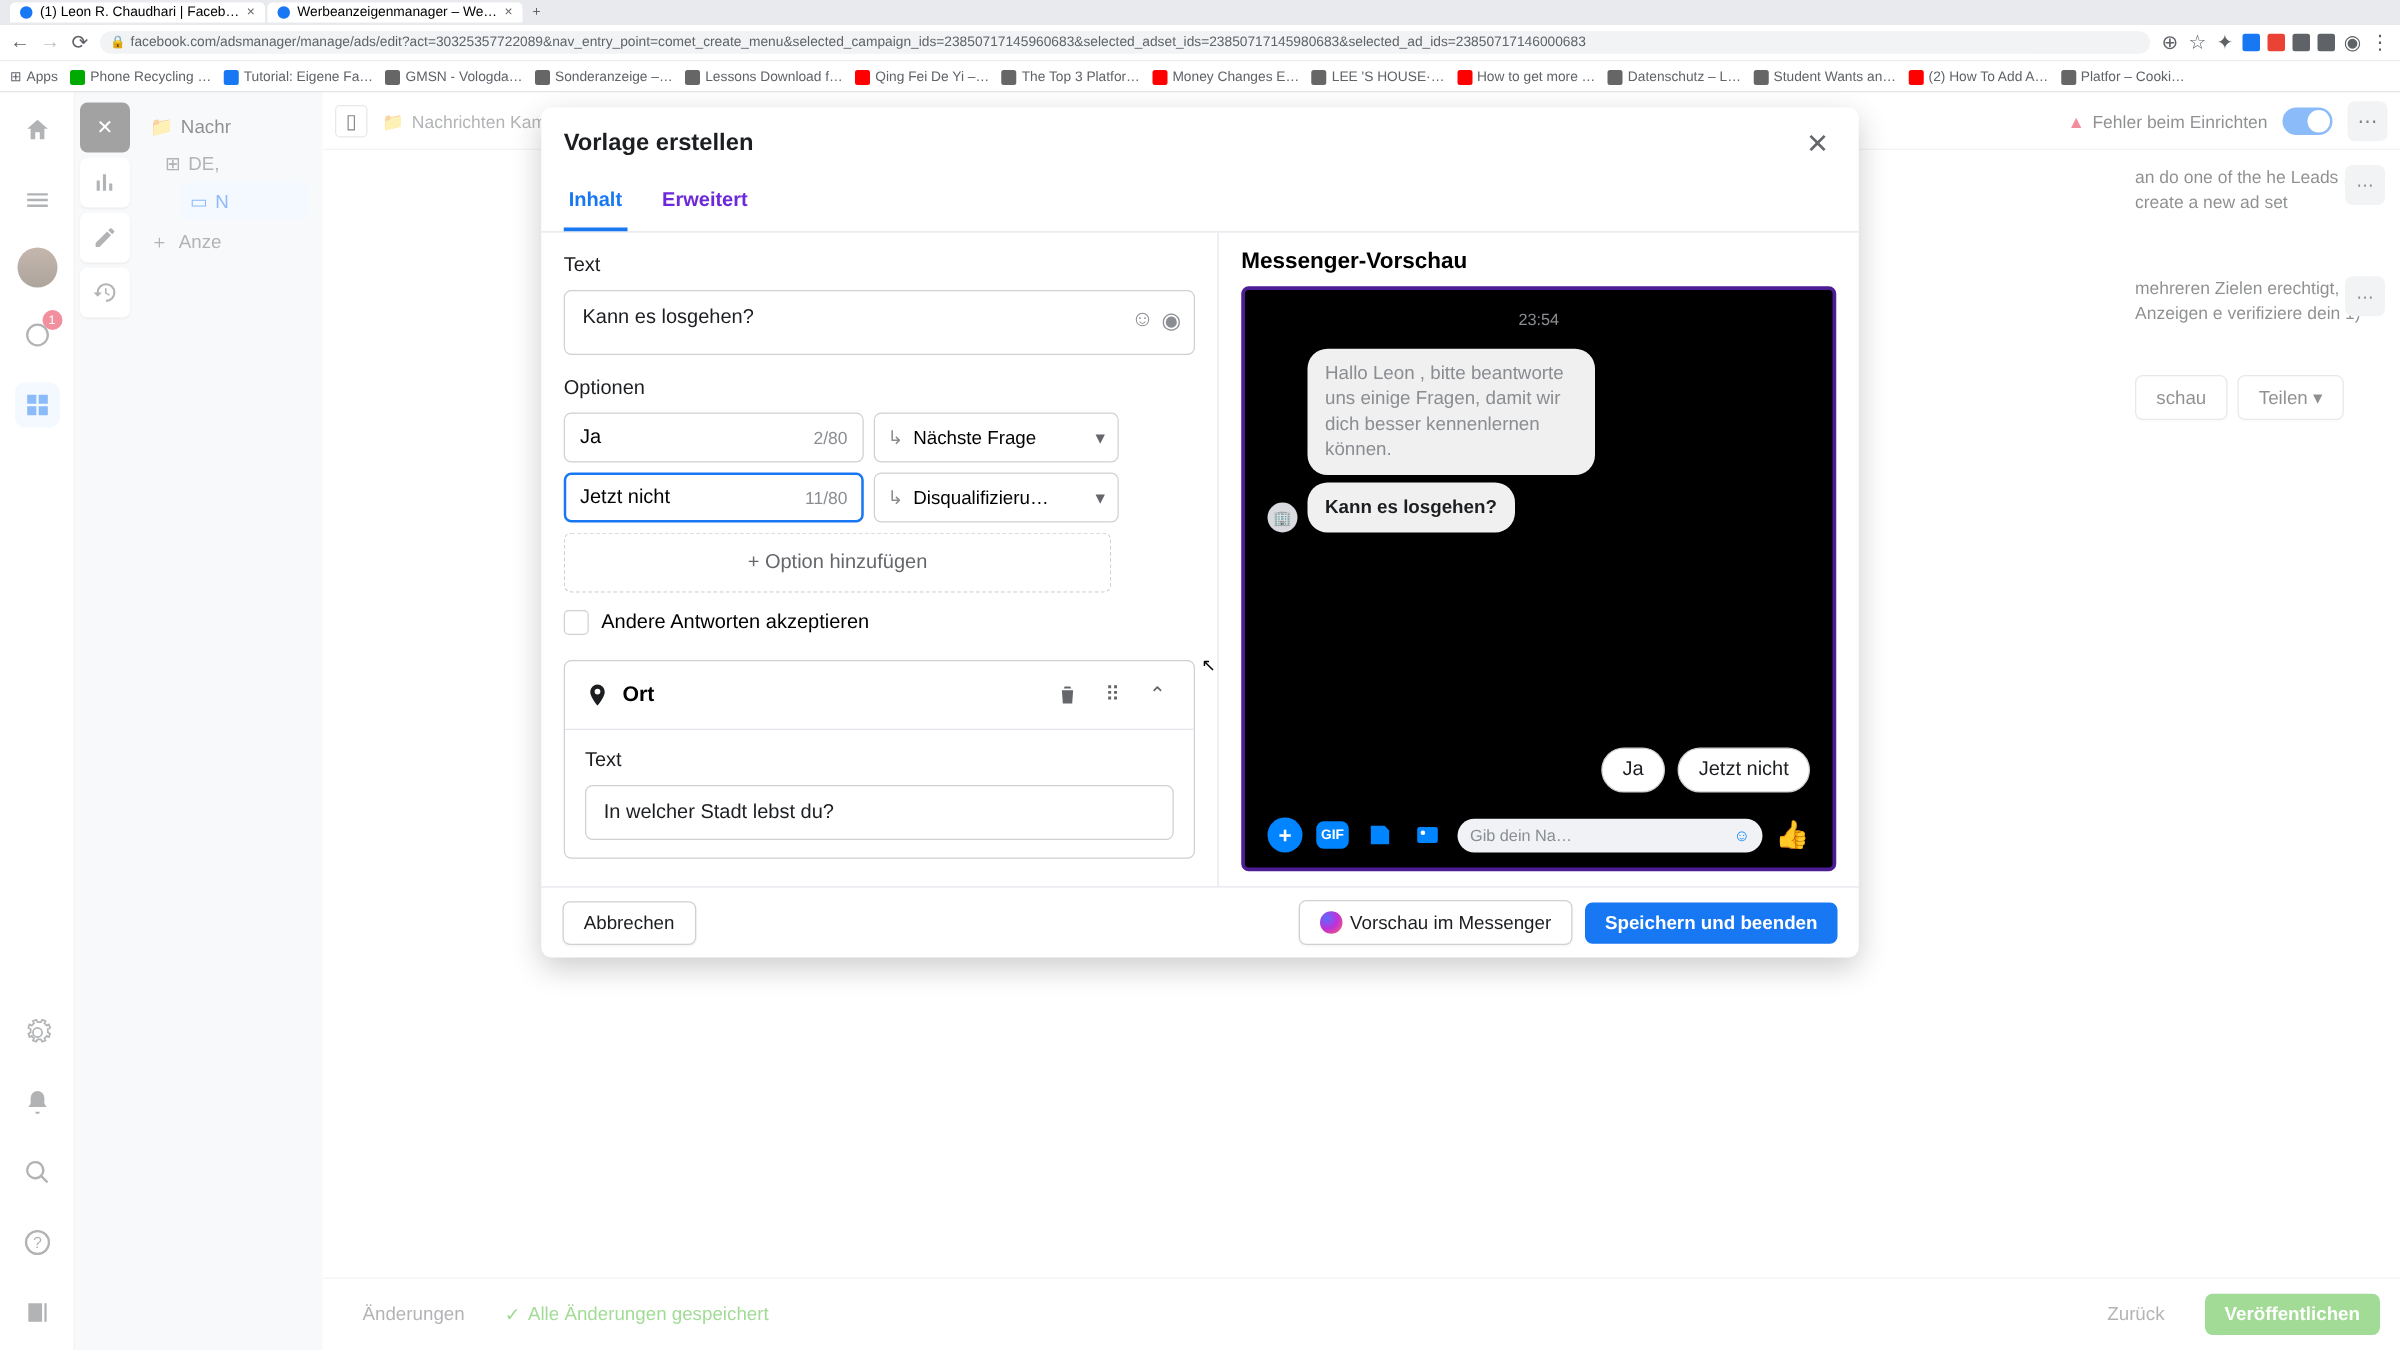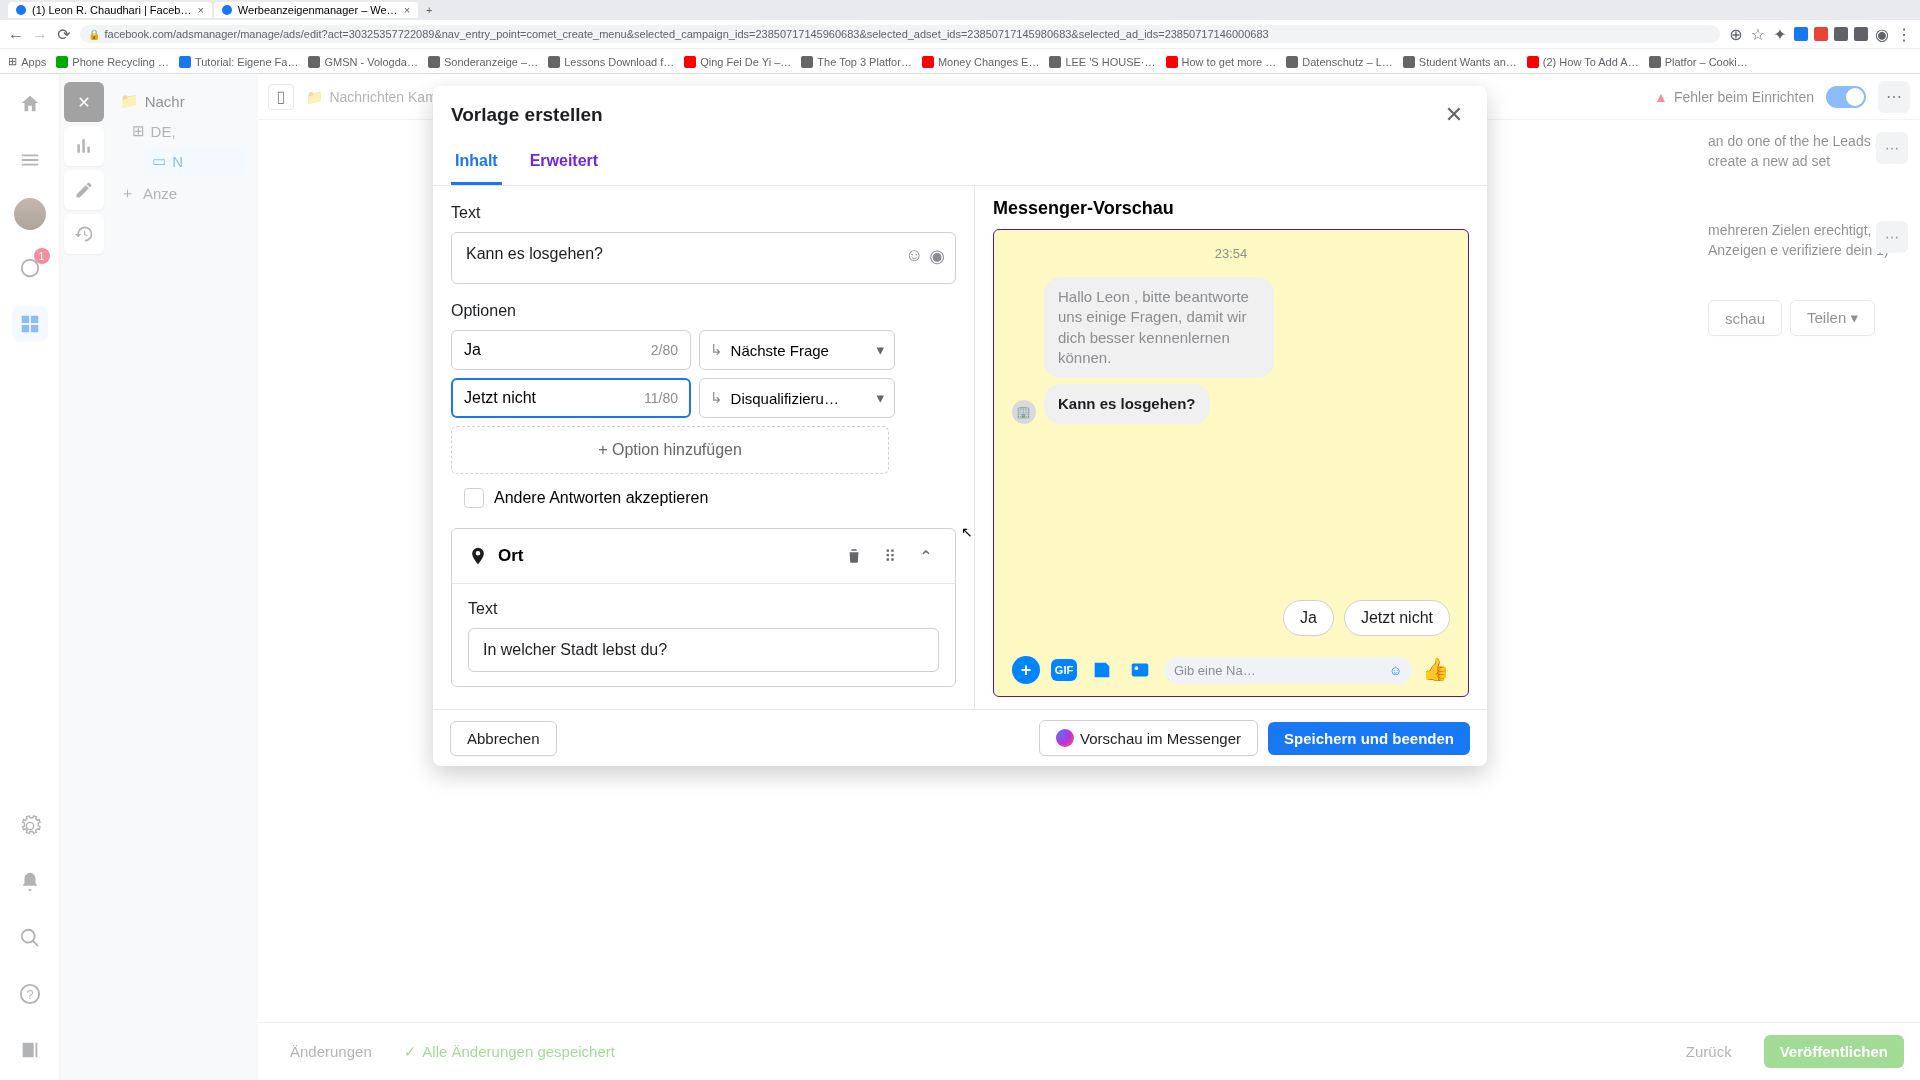--- a/index.html
+++ b/index.html
@@ -92,34 +92,34 @@
 .opt-text { flex:0 0 240px; border:1px solid #ced0d4; border-radius:6px; padding:10px 12px; display:flex; align-items:center; justify-content:space-between; font-size:16px;}
 .opt-text.focused { border:2px solid #1877f2; padding:9px 11px;}
 .opt-counter { color:#8a8d91; font-size:14px;}
 .opt-select { flex:0 0 196px; border:1px solid #ced0d4; border-radius:6px; padding:10px 10px; display:flex; align-items:center; gap:8px; font-size:15px; cursor:pointer; overflow:hidden;}
 .opt-select .reply-icon { color:#8a8d91; }
 .opt-select .sel-text { flex:1; white-space:nowrap; overflow:hidden; text-overflow:ellipsis;}
 .opt-select .chev { color:#65676b; }
 
 .add-option { border:1px dashed #ced0d4; border-radius:6px; padding:14px; text-align:center; color:#65676b; font-size:16px; cursor:pointer; width:438px; margin-top:4px;}
 
-.checkbox-row { display:flex; align-items:center; gap:10px; margin:14px 13px 20px;}
+.checkbox-row { display:flex; align-items:center; gap:10px; margin:14px 0 20px;}
 .checkbox { width:20px; height:20px; border:1.5px solid #ced0d4; border-radius:4px; cursor:pointer;}
 
 .section-card { border:1px solid #ced0d4; border-radius:6px; margin-top:8px; }
 .section-head { display:flex; align-items:center; padding:14px 16px; gap:10px; border-bottom:1px solid #e4e6eb;}
 .section-title { font-size:17px; font-weight:700; flex:1;}
 .section-icon { width:20px; height:20px; color:#1c1e21;}
 .head-action { width:26px; height:26px; color:#65676b; cursor:pointer; display:flex; align-items:center; justify-content:center;}
 .section-body { padding: 8px 16px 14px;}
 
 
 .preview-side { flex:1; padding:12px 18px; display:flex; flex-direction:column;}
 .preview-title { font-size:18px; font-weight:700; margin-bottom:10px;}
-.phone { border:1px solid #4c1d95; border-radius:6px; flex:1; display:flex; flex-direction:column; overflow:hidden; background:#fef9c3; position:relative;}
+.phone { border:3px solid #4c1d95; border-radius:6px; flex:1; display:flex; flex-direction:column; overflow:hidden; background:#000000; position:relative;}
 .phone-body { flex:1; padding:16px 18px; display:flex; flex-direction:column; position:relative;}
 .time-label { text-align:center; color:#8a8d91; font-size:13px; margin-bottom:16px;}
 .msg-row { display:flex; align-items:flex-end; gap:8px; margin-bottom:6px;}
 .msg-avatar { width:24px; height:24px; border-radius:50%; background:#d8dadf; display:flex; align-items:center; justify-content:center; font-size:12px;}
 .msg-bubble { background:#f0f0f0; border-radius:16px; padding:10px 14px; font-size:15px; color:#8a8d91; max-width:230px; line-height:1.35;}
 .msg-bubble.dark { color:#1c1e21; font-weight:600;}
 .quick-replies { position:absolute; bottom:60px; right:18px; display:flex; gap:10px;}
 .qr { border:1px solid #ced0d4; border-radius:18px; padding:8px 16px; font-size:16px; color:#1c1e21; cursor:pointer; background:#fff;}
 .composer { position:absolute; bottom:12px; left:18px; right:18px; display:flex; align-items:center; gap:10px;}
 .comp-icon { width:28px; height:28px; color:#0084ff; cursor:pointer; display:flex; align-items:center; justify-content:center;}
@@ -477,21 +477,21 @@
                   <path d="M4 4h12l4 4v12H4z"></path>
                 </svg>
               </div>
             <div class="comp-icon">
                 <svg viewBox="0 0 24 24" width="22" height="22" fill="#0084ff">
                   <rect x="3" y="5" width="18" height="14" rx="2"></rect>
                   <circle cx="8" cy="10" r="2" fill="#fff"></circle>
                 </svg>
               </div>
             <div class="comp-input">
-              <span class="placeholder">Gib eine Na…</span>
+              <span class="placeholder">Gib dein Na…</span>
               <span style="color:#0084ff;">☺</span>
             </div>
             <div class="comp-icon thumb">👍</div>
           </div>
         </div>
       </div>
     </div>
   </div>
 
   <div class="modal-footer">

